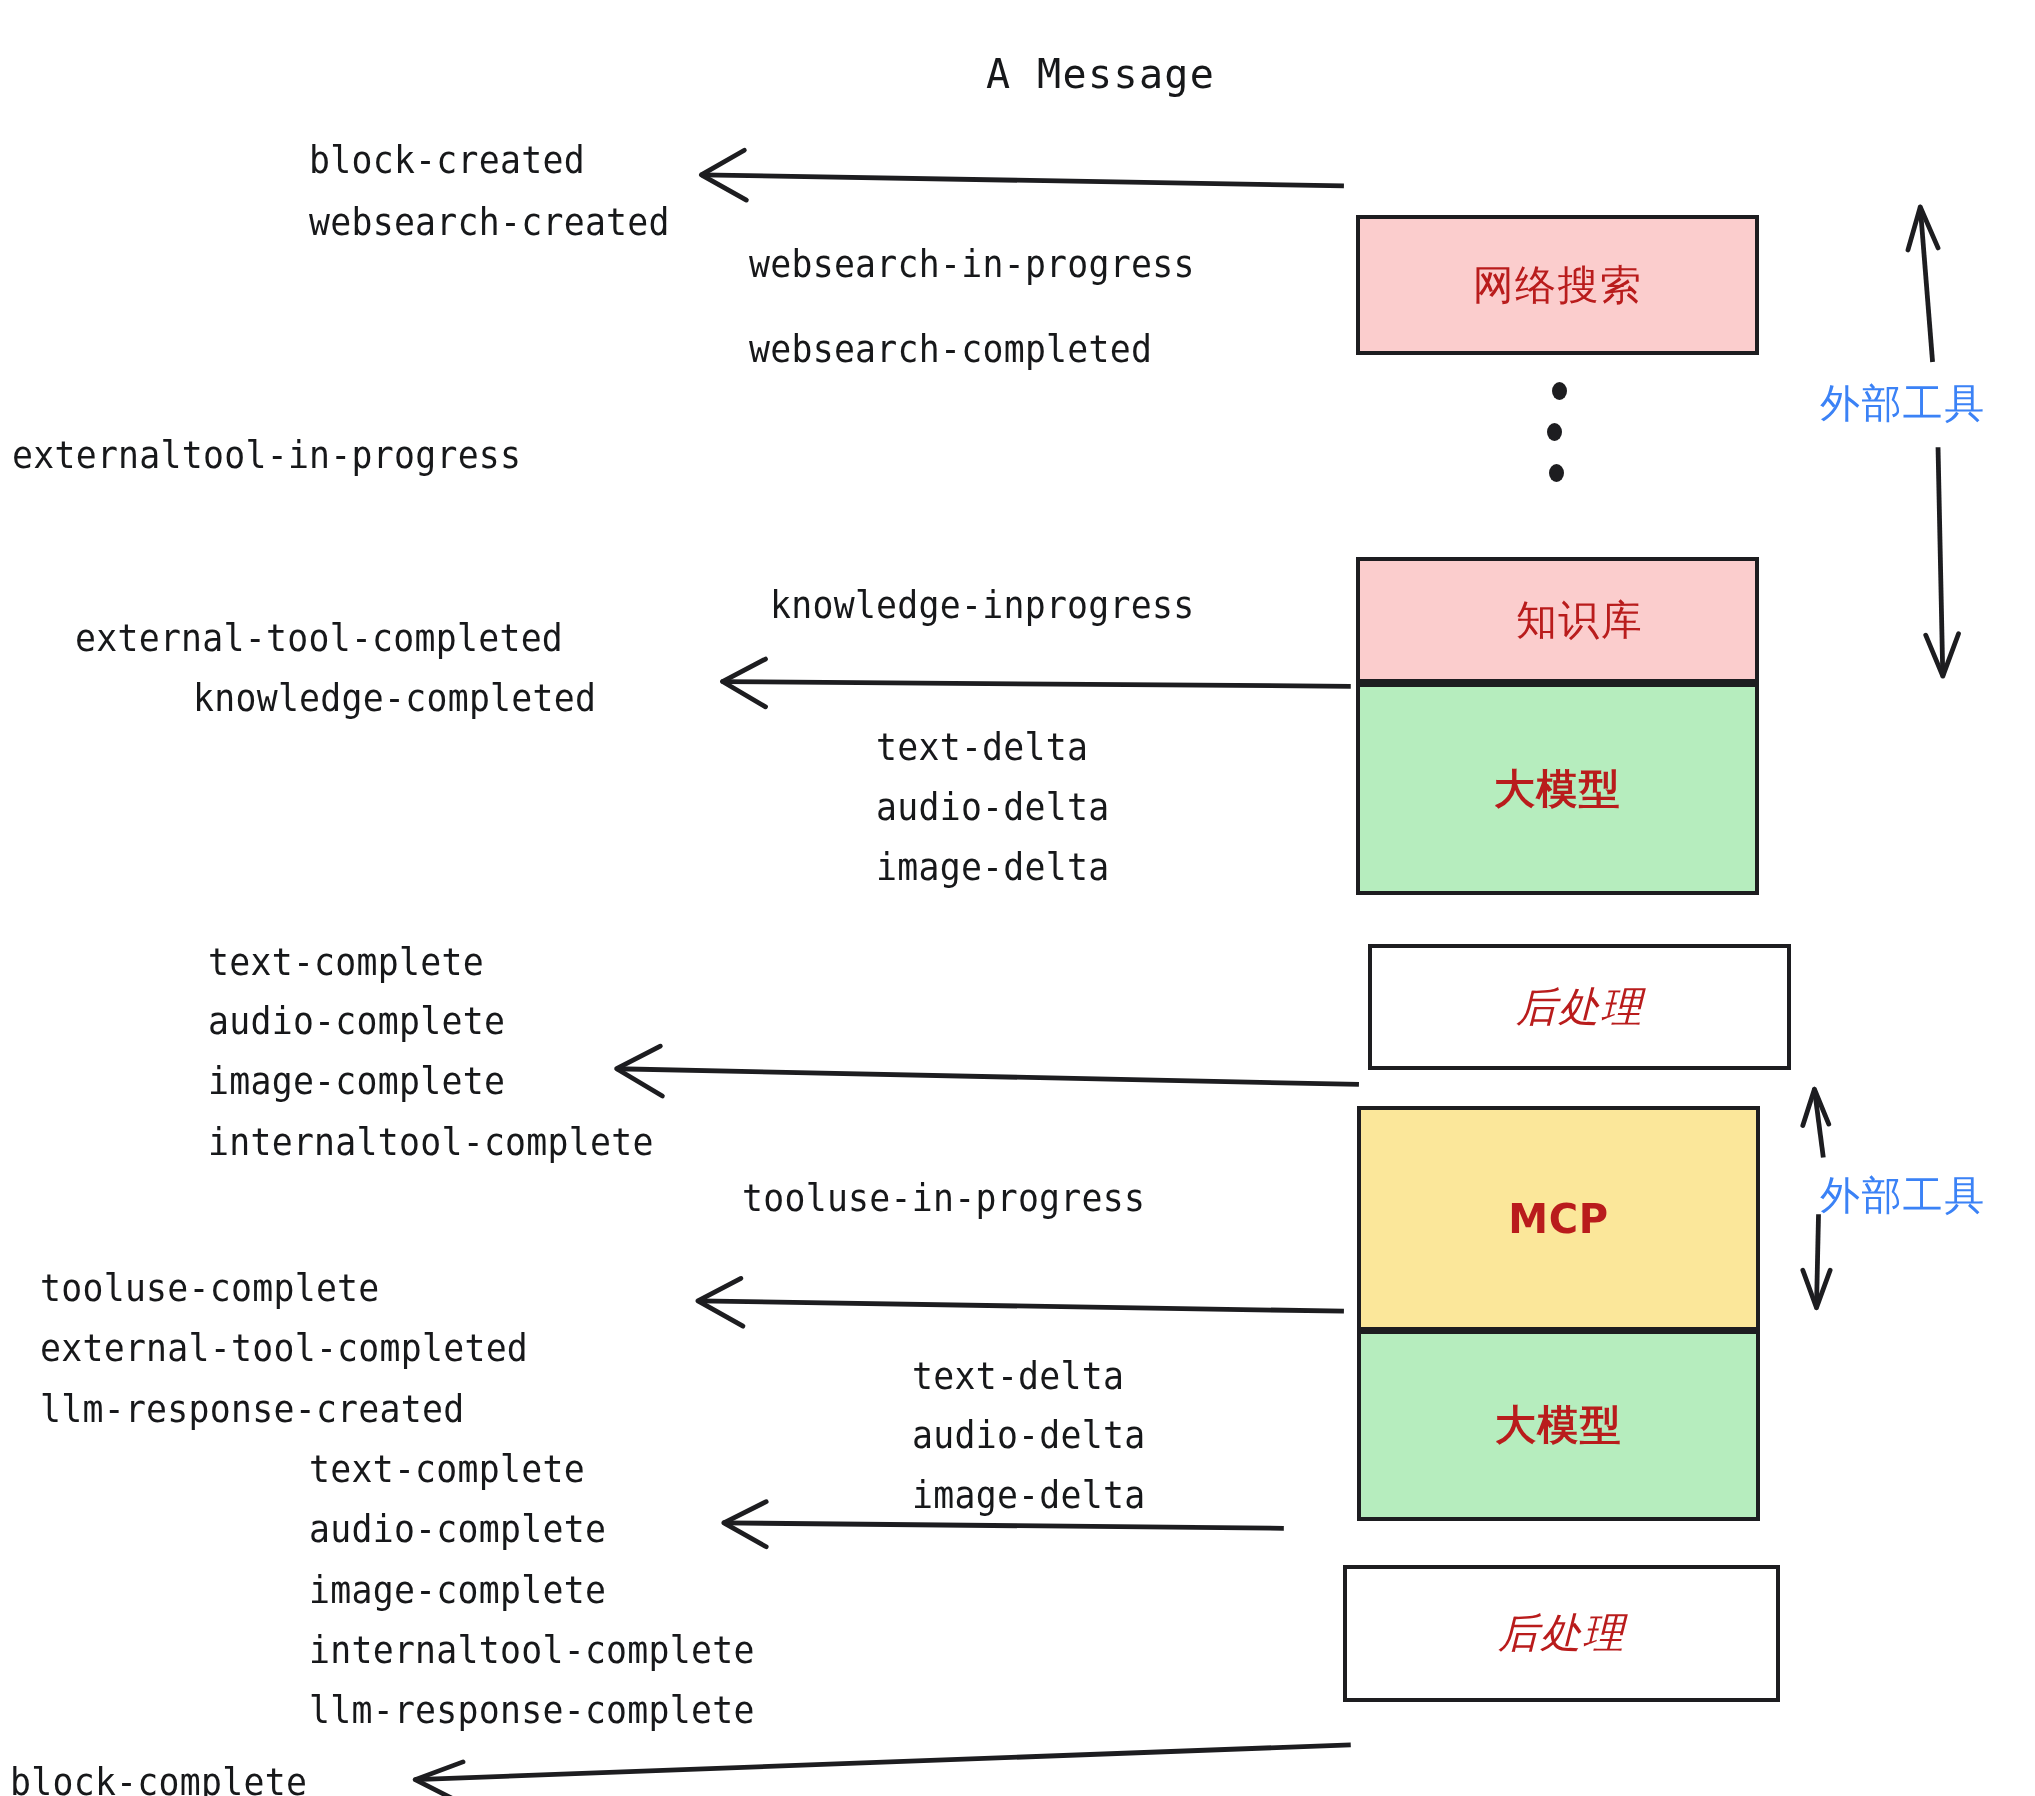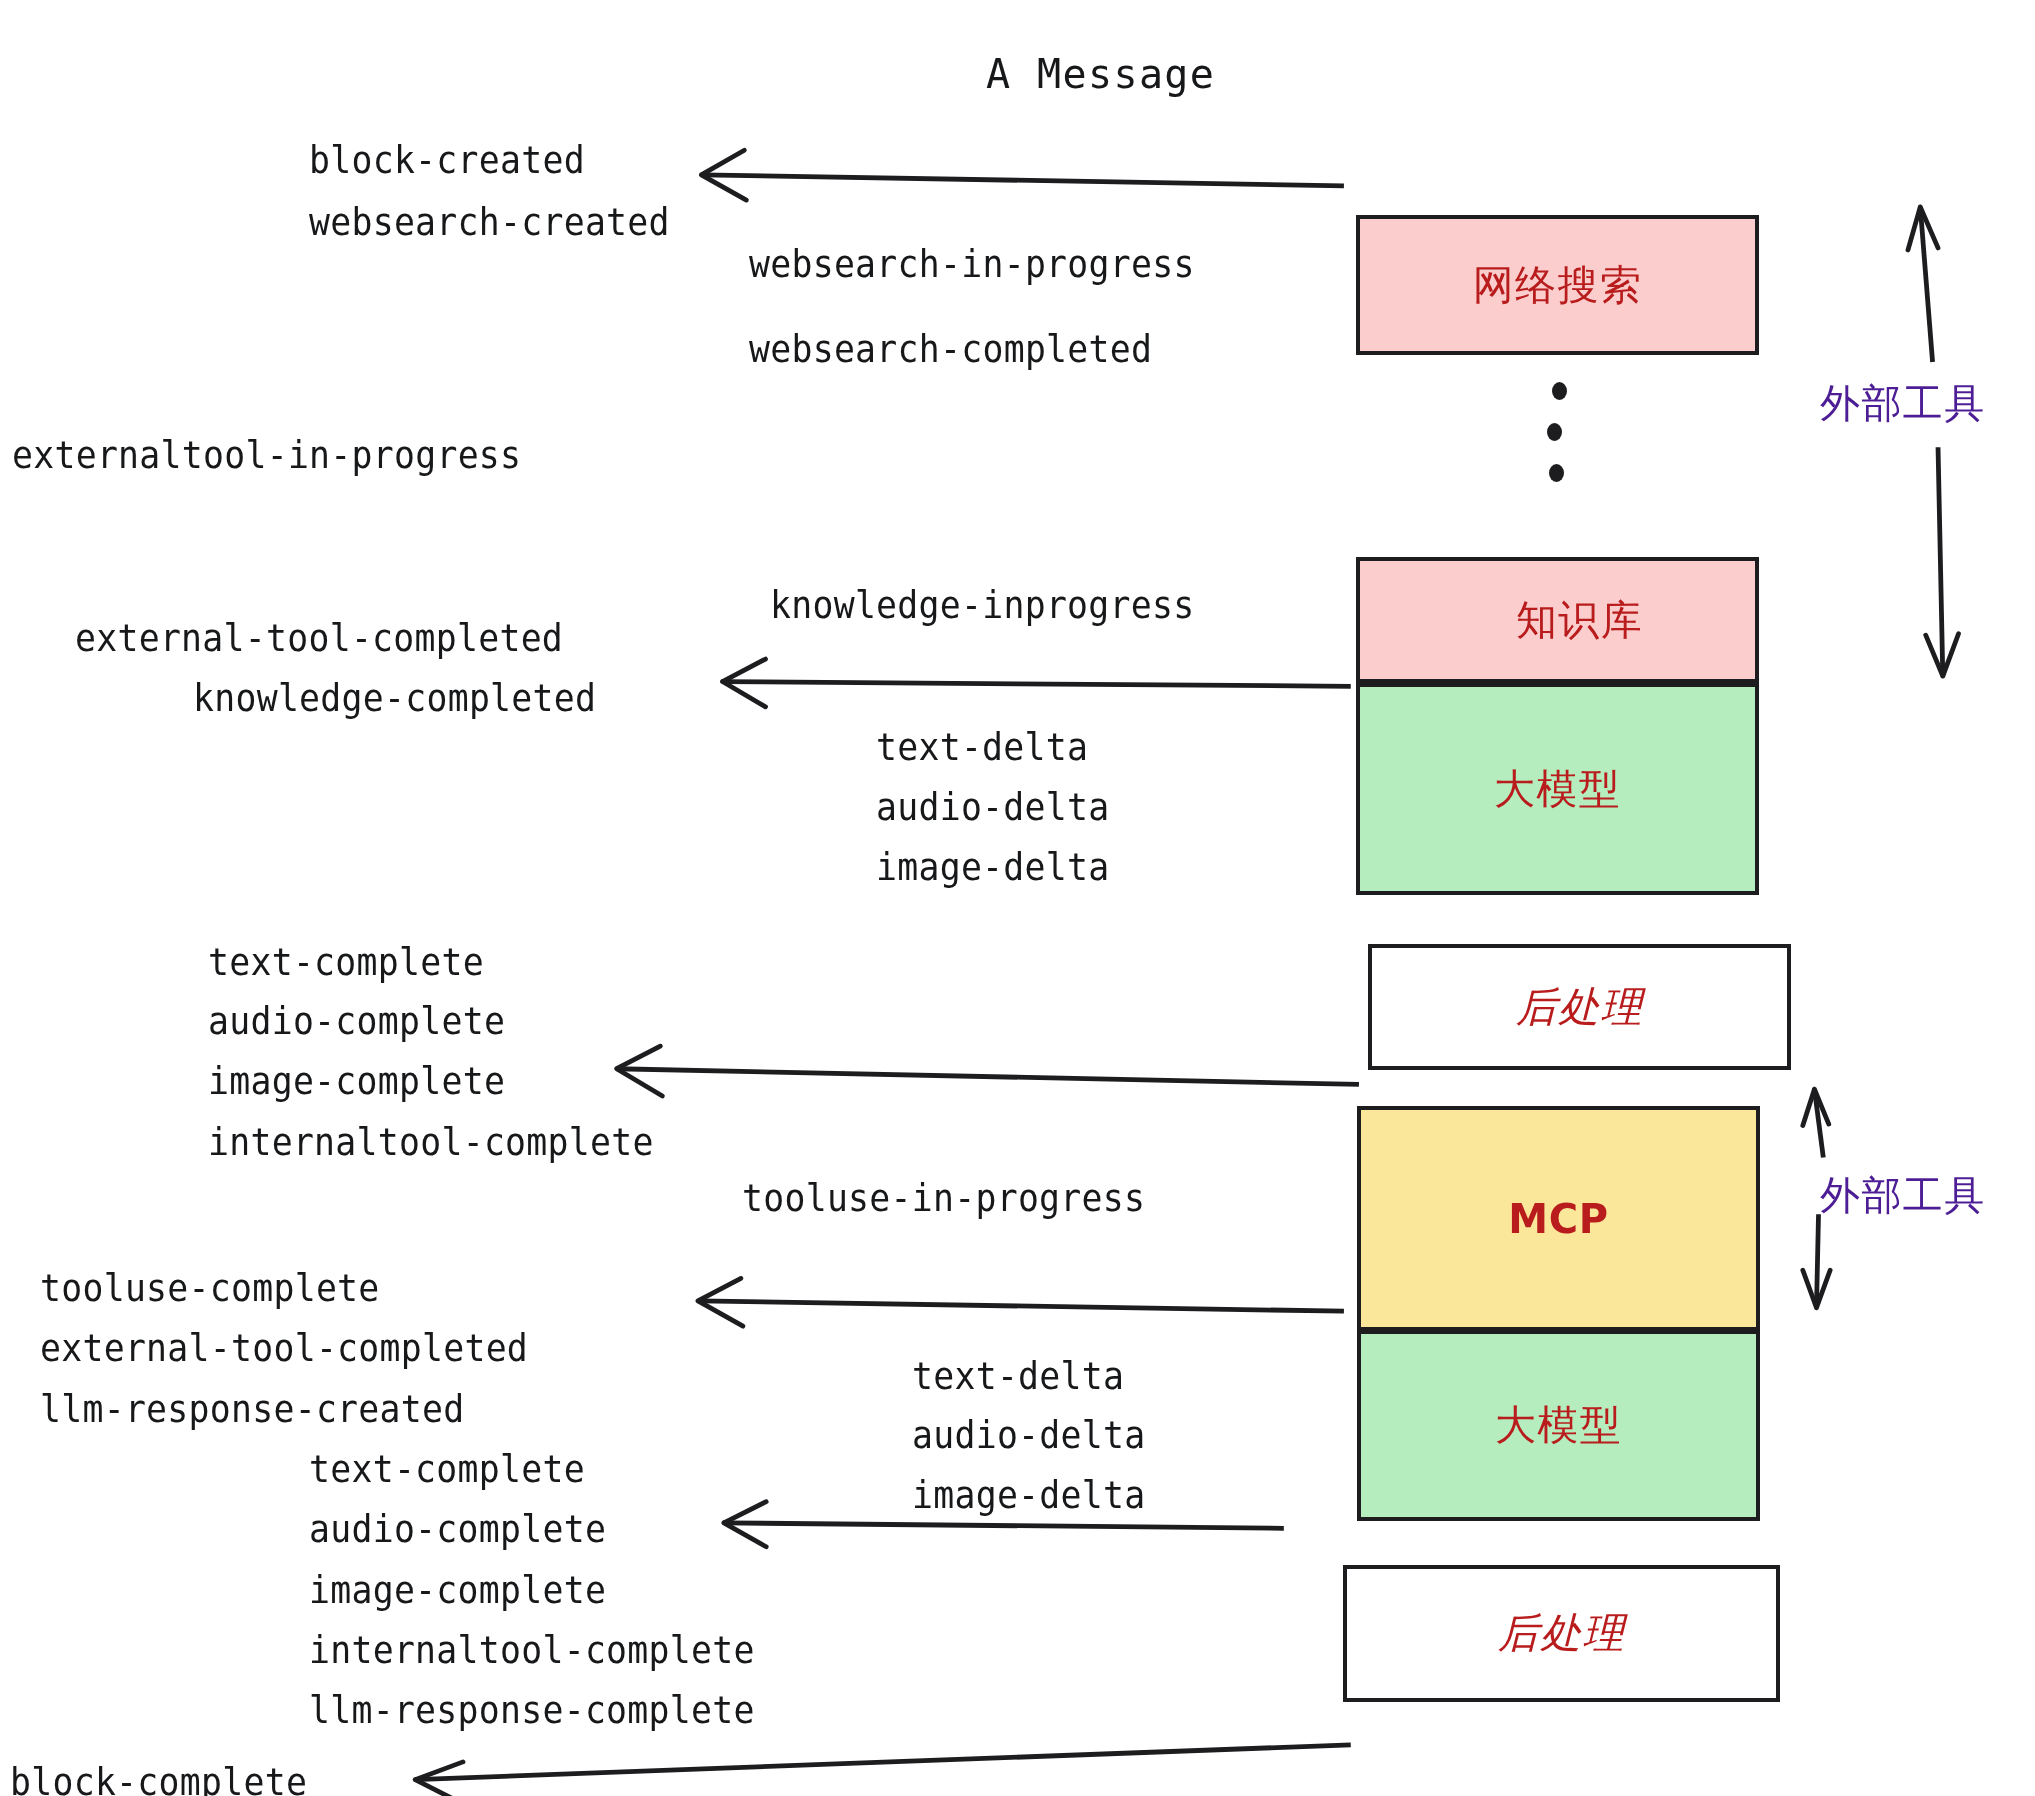--- a/index.html
+++ b/index.html
@@ -32,21 +32,21 @@
     box-sizing:border-box;
     display:flex;
     align-items:center;
     justify-content:center;
     font-family:"DejaVu Sans","Liberation Sans",sans-serif;
     font-size:41px;
     color:#b91c1c;
     letter-spacing:1.4px;
   }
   .box.pink  {background:#fbcdcd;}
-  .box.green {background:#b6edbe;}
+  .box.green {background:#b6edbe;font-weight:bold;}
   .box.yellow{background:#fbe79a;}
   .box.white {background:#ffffff;font-style:italic;}
   .box .lbl{pointer-events:none;}
   .box.mcp .lbl{
     font-family:"DejaVu Sans","Liberation Sans",sans-serif;
     font-weight:700;font-size:40px;letter-spacing:0.7px;
   }
 
   
   #title{
@@ -63,21 +63,21 @@
   .dots i{
     position:absolute;display:block;
     width:15px;height:18px;border-radius:50%;
     background:#1d1d20;
   }
 
   
   .scope-lbl{
     position:absolute;
     font-family:Liberation Mono, monospace;
-    font-size:40px;color:#4c1d95;letter-spacing:1.4px;white-space:nowrap;
+    font-size:40px;color:#3b82f6;letter-spacing:1.4px;white-space:nowrap;
   }
 
   svg.ov{position:absolute;left:0;top:0;width:2035px;height:1796px;overflow:visible;pointer-events:none;}
   svg.ov line,svg.ov path{stroke:#1d1d20;fill:none;}
 </style>
 </head>
 <body>
 
 <div id="stage">
 

